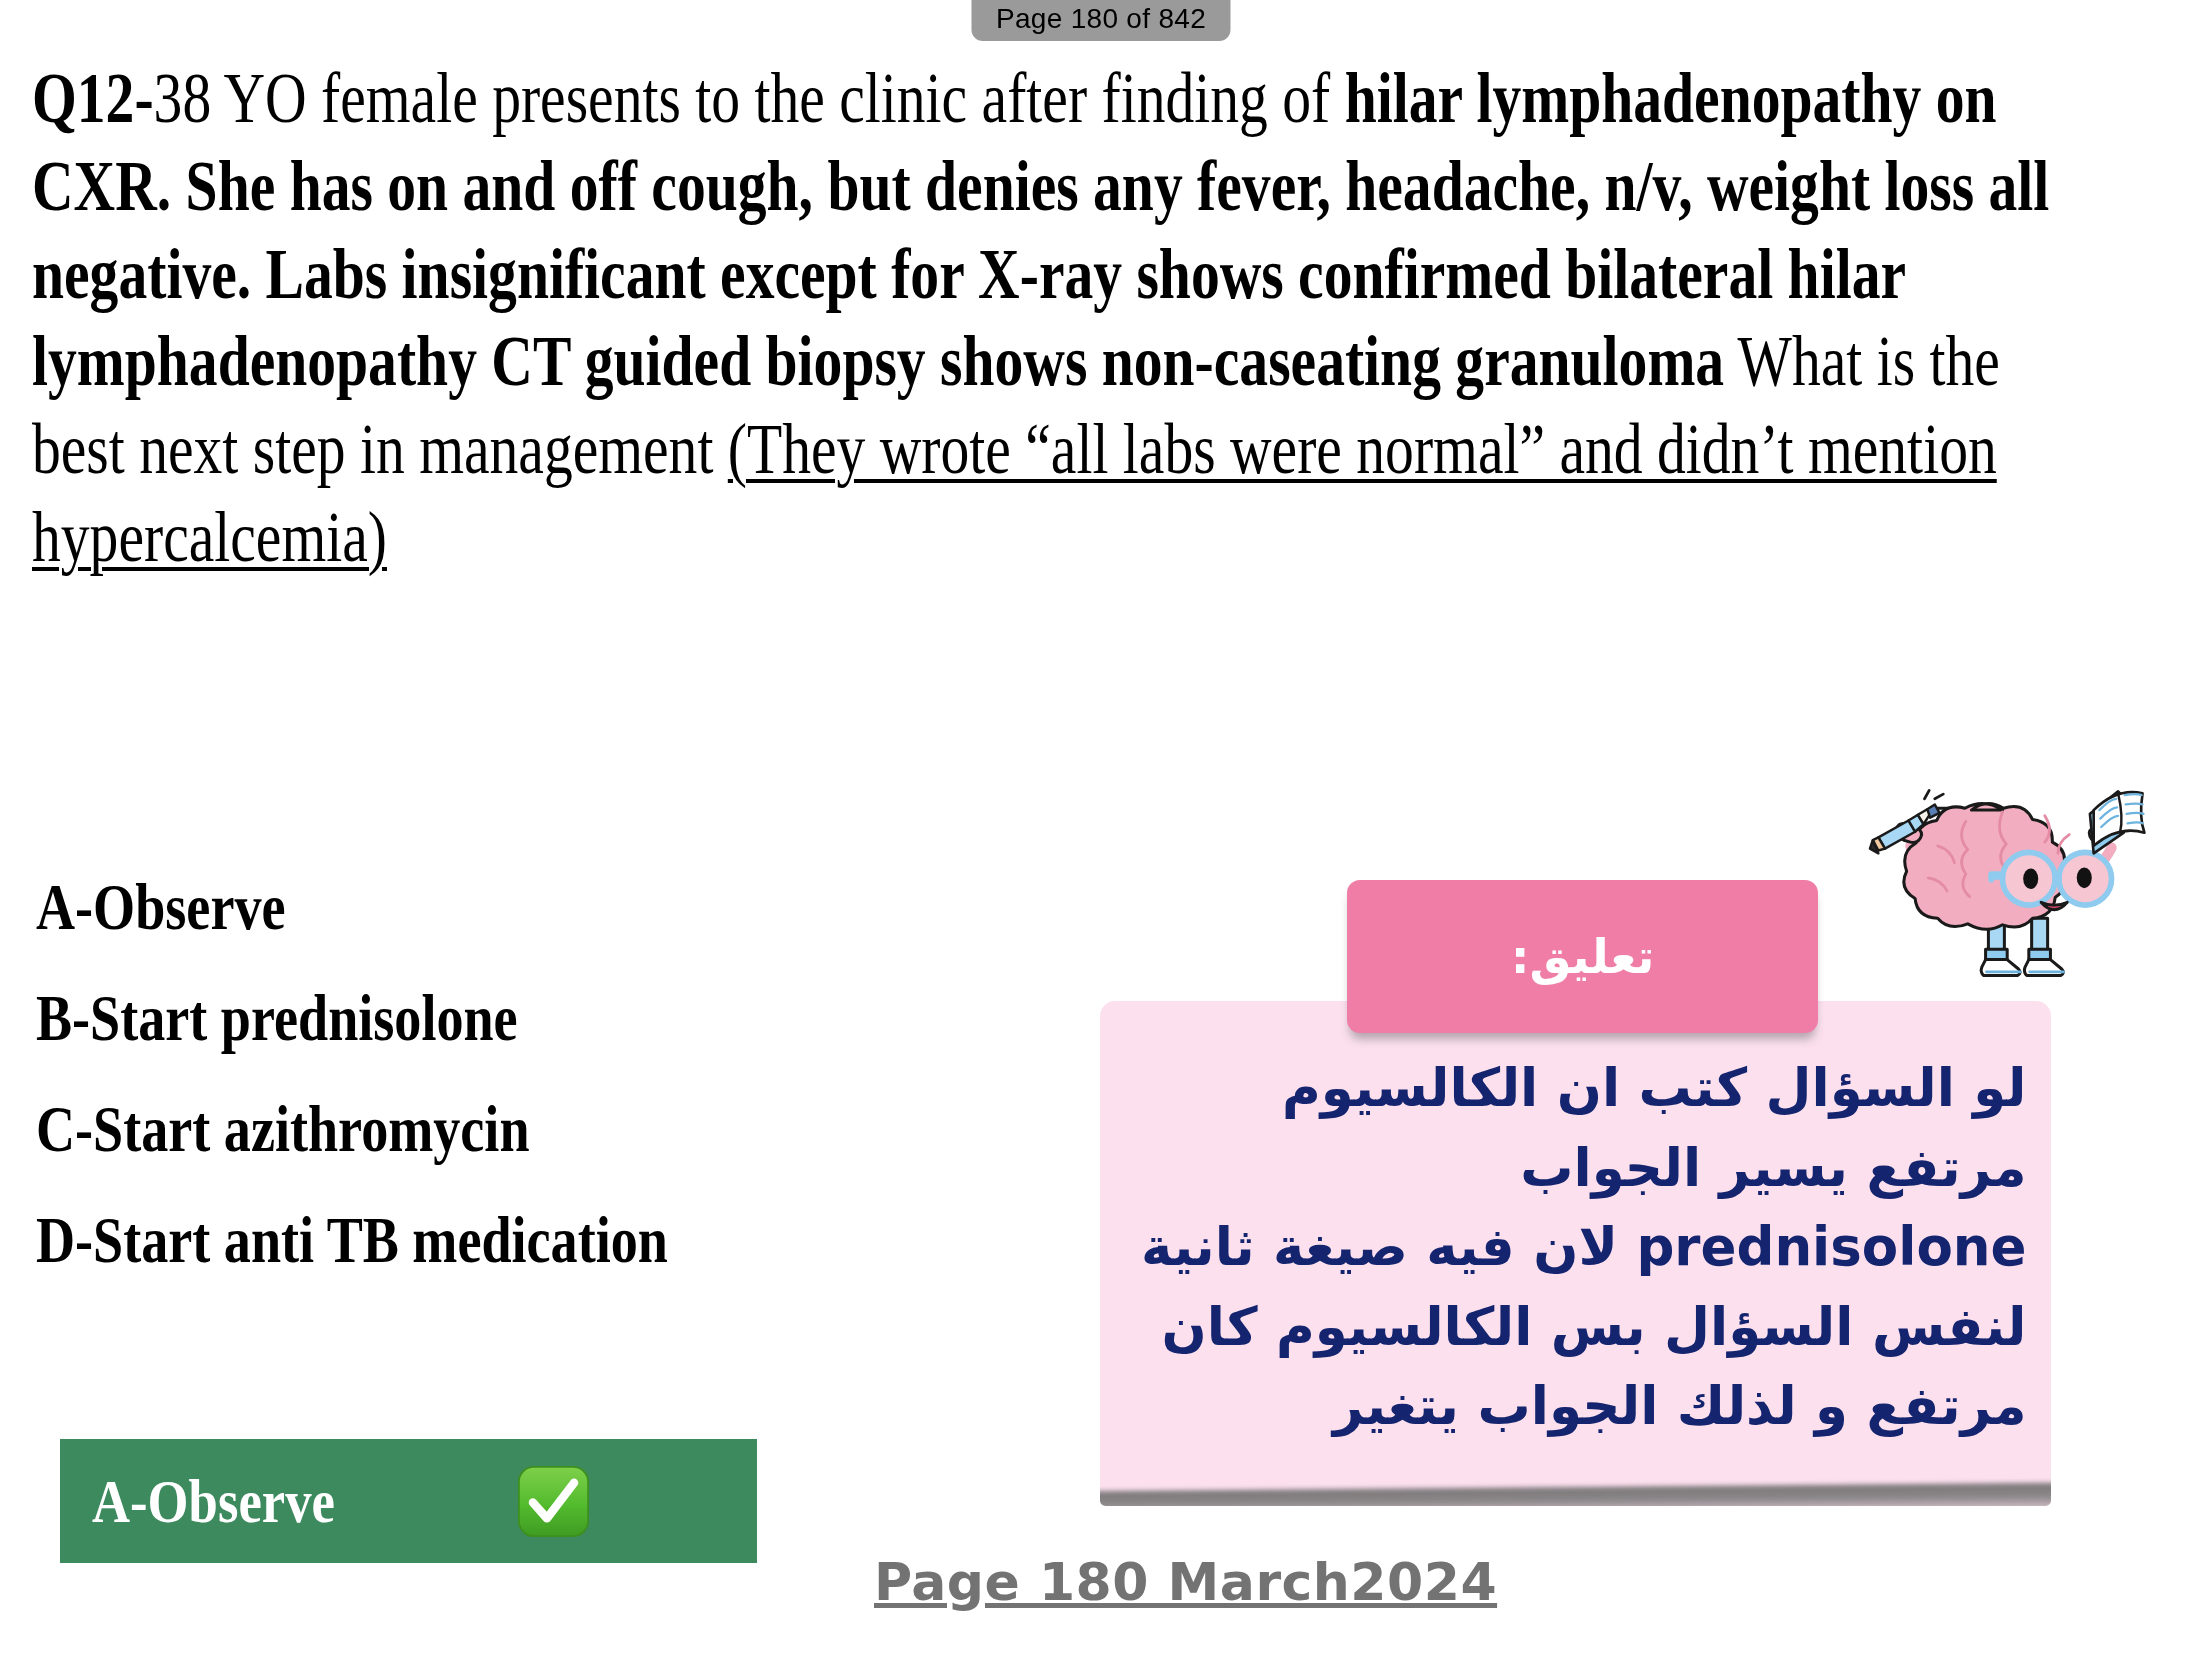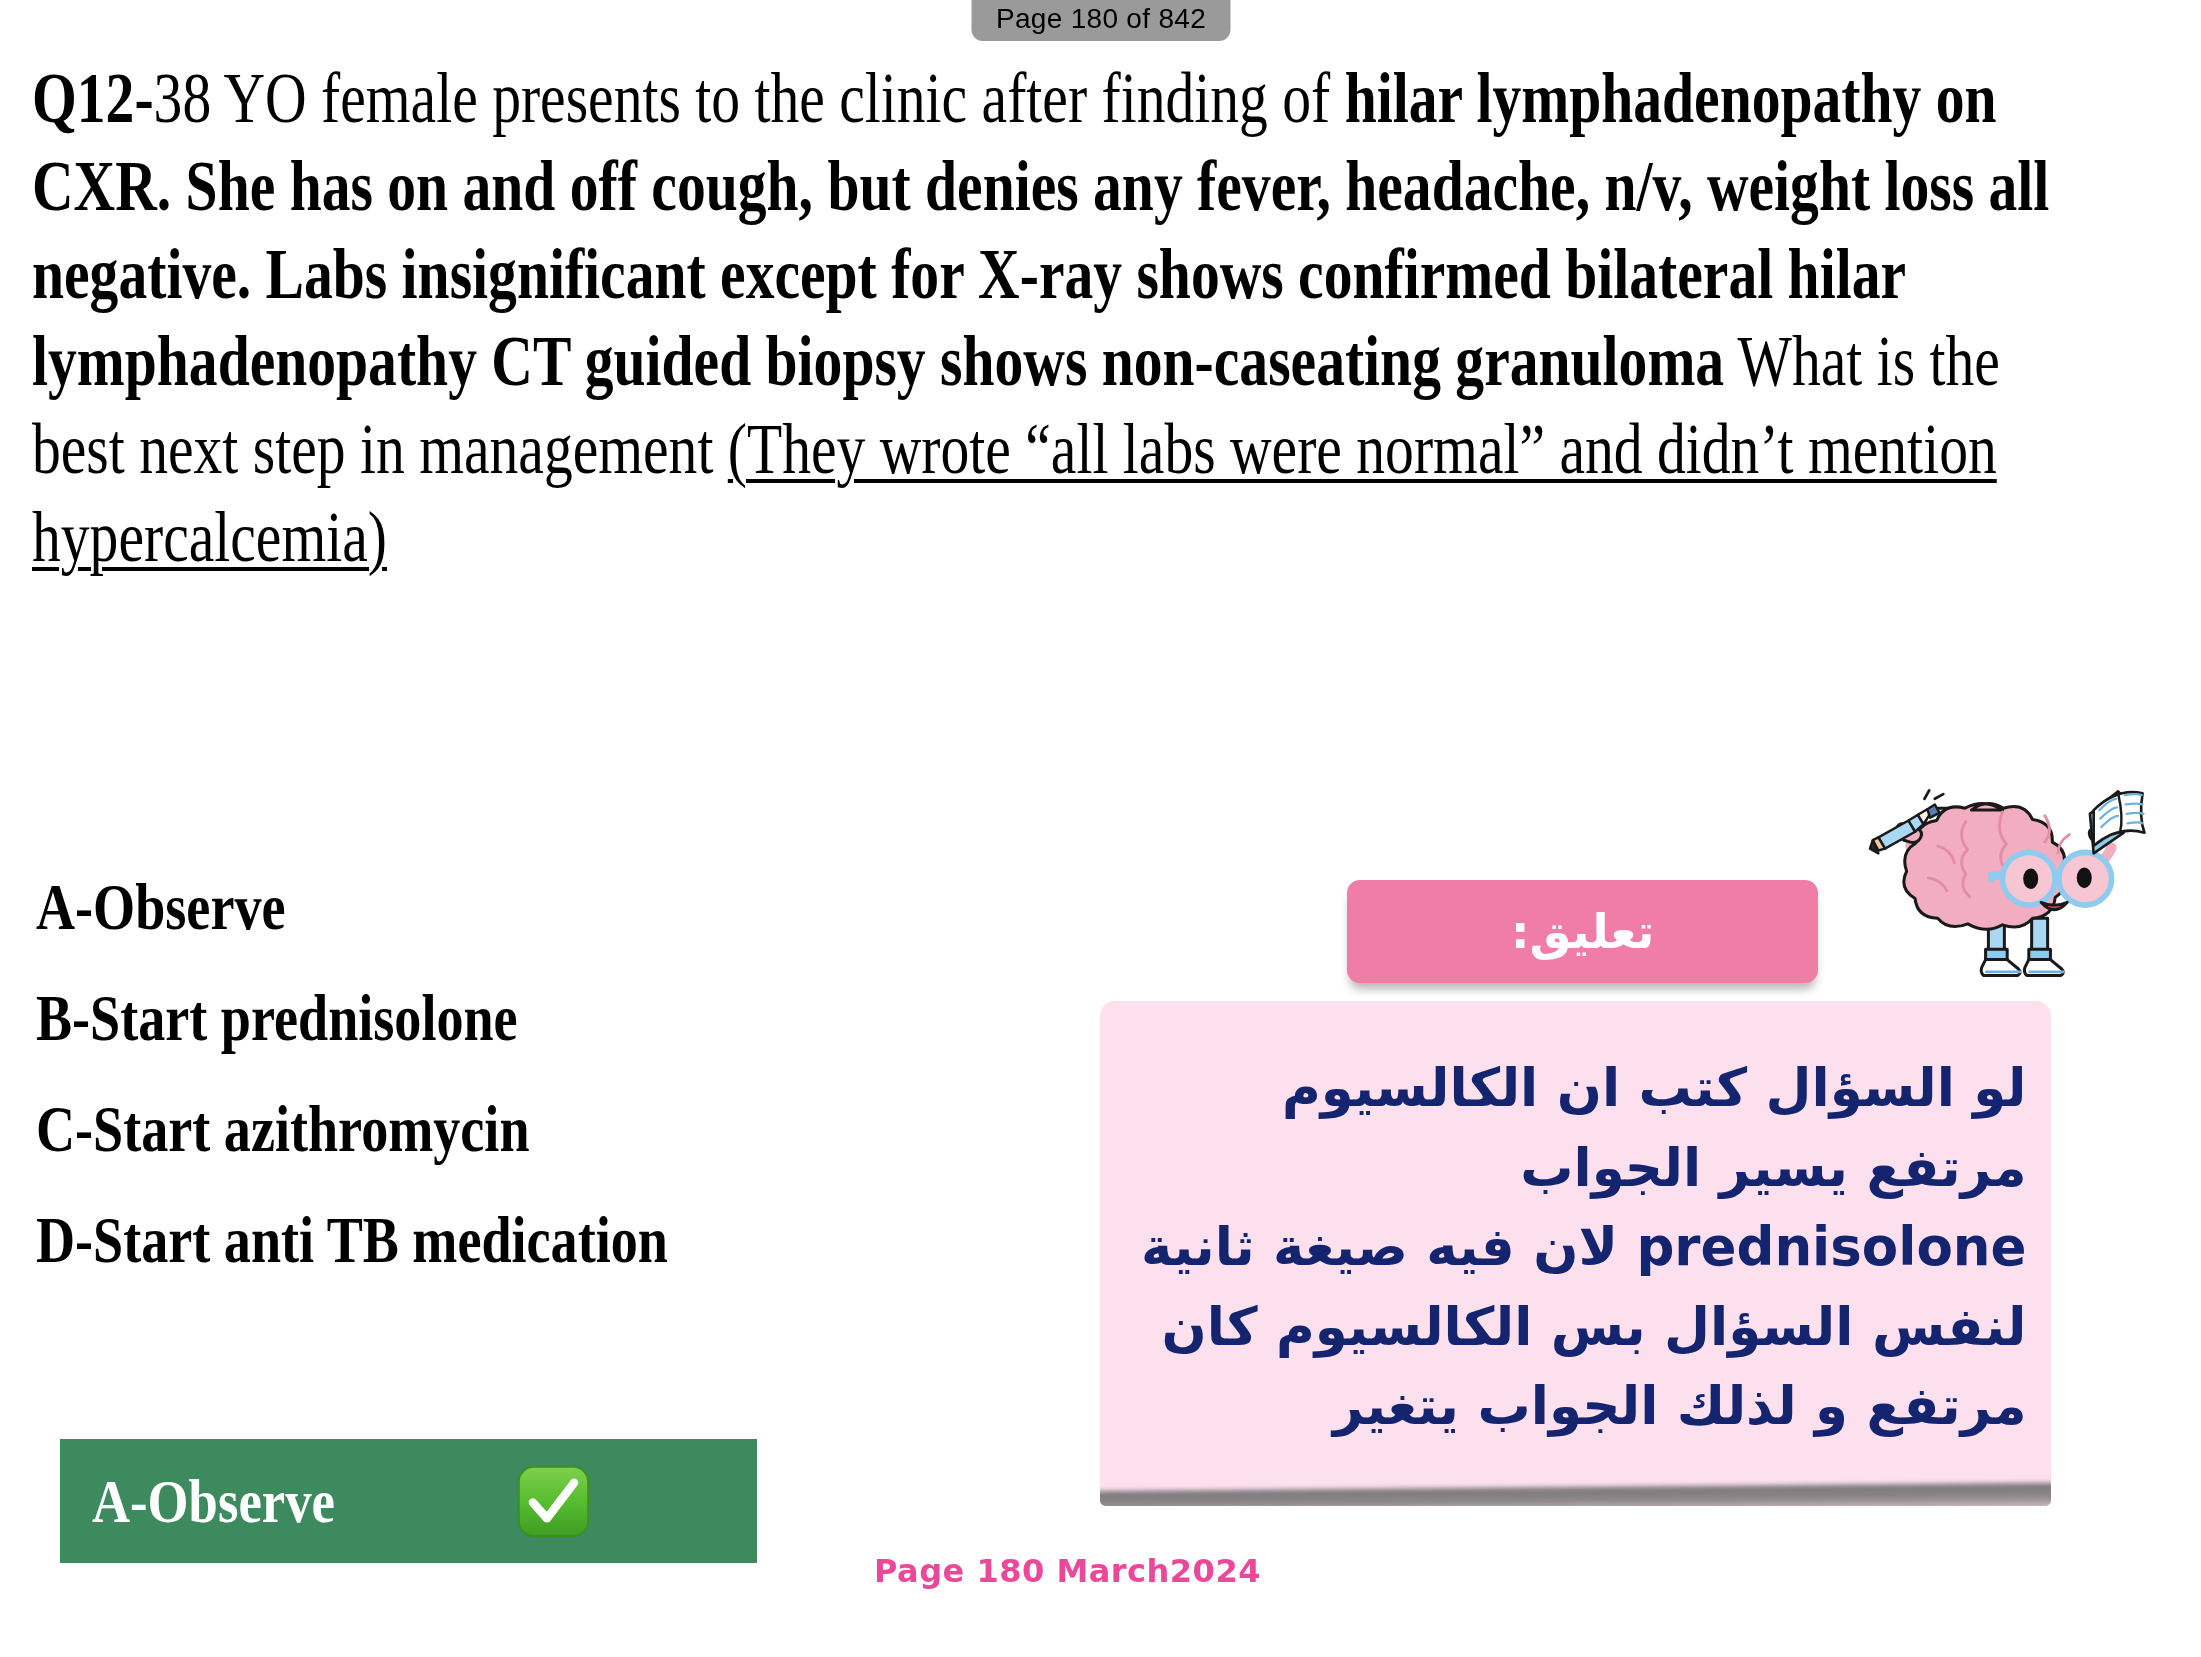--- a/index.html
+++ b/index.html
@@ -103,24 +103,25 @@
   }
   #answer-banner .check-wrap svg { display: block; }
 
   
   #footer {
     position: absolute;
     left: 874px;
     top: 1552px;
     font-family: "DejaVu Sans", "Liberation Sans", sans-serif;
     font-weight: bold;
-    font-size: 32px;
-    color: #ec4899;
+    font-size: 52px;
+    color: #737373;
     letter-spacing: 0.5px;
     white-space: nowrap;
+    text-decoration: underline;
   }
 
   
   #comment-widget {
     position: absolute;
     left: 1100px;
     top: 1001px;
     width: 951px;
     height: 505px;
   }
@@ -157,21 +158,21 @@
     font-weight: bold;
     font-size: 53px;
     line-height: 1.50;
     font-family: "DejaVu Sans", "Liberation Sans", sans-serif;
   }
   #comment-header {
     position: absolute;
     left: 247px;
     top: -121px;
     width: 471px;
-    height: 103px;
+    height: 153px;
     background: #ef7da5;
     border-radius: 13px;
     display: flex;
     align-items: center;
     justify-content: center;
     box-shadow: 0 9.4px 9.4px -3.8px rgba(90,90,90,0.45);
   }
   #comment-header .htext {
     color: #ffffff;
     font-weight: bold;

